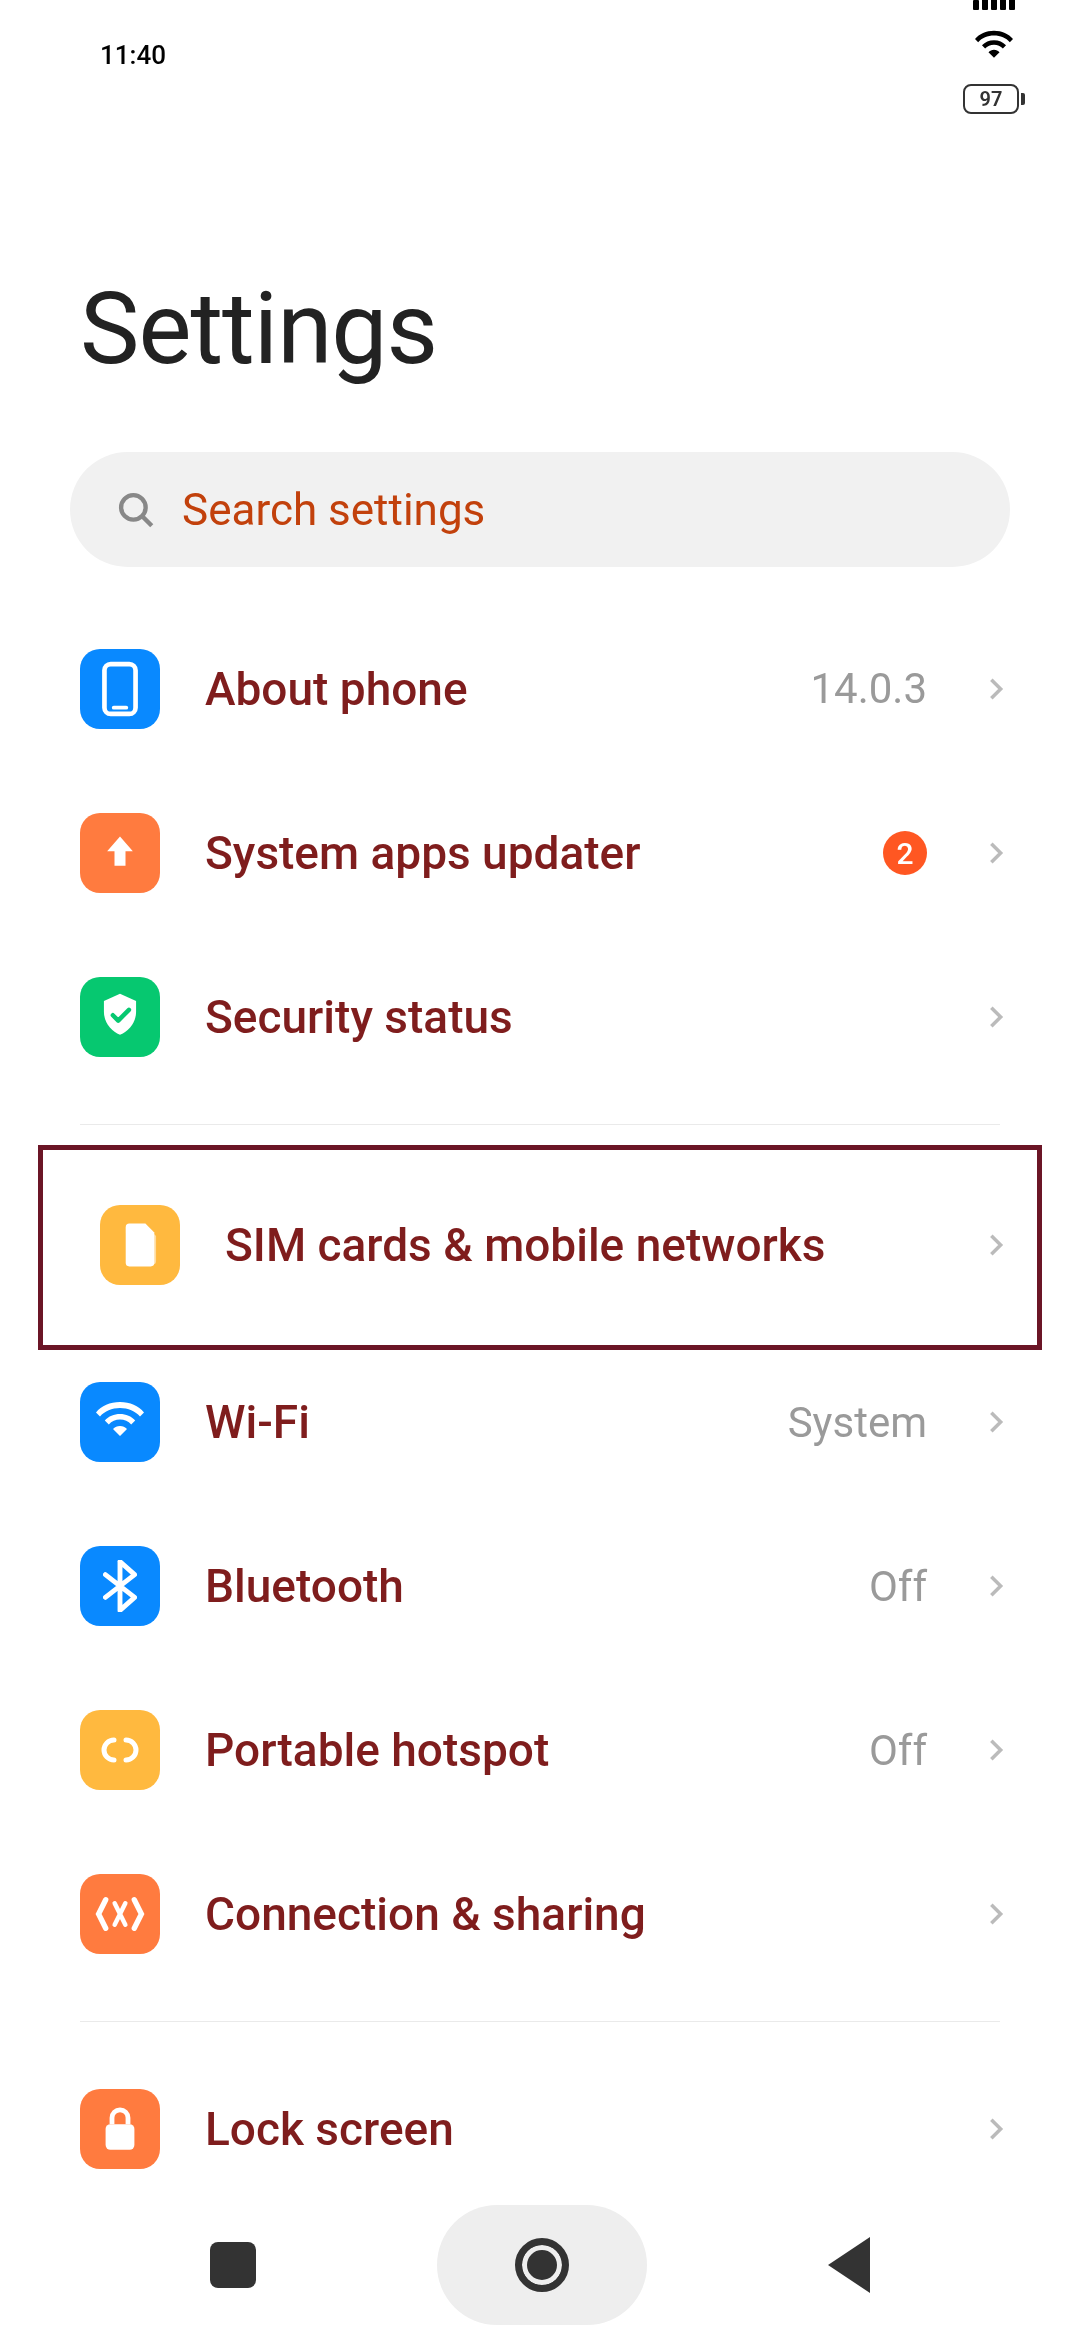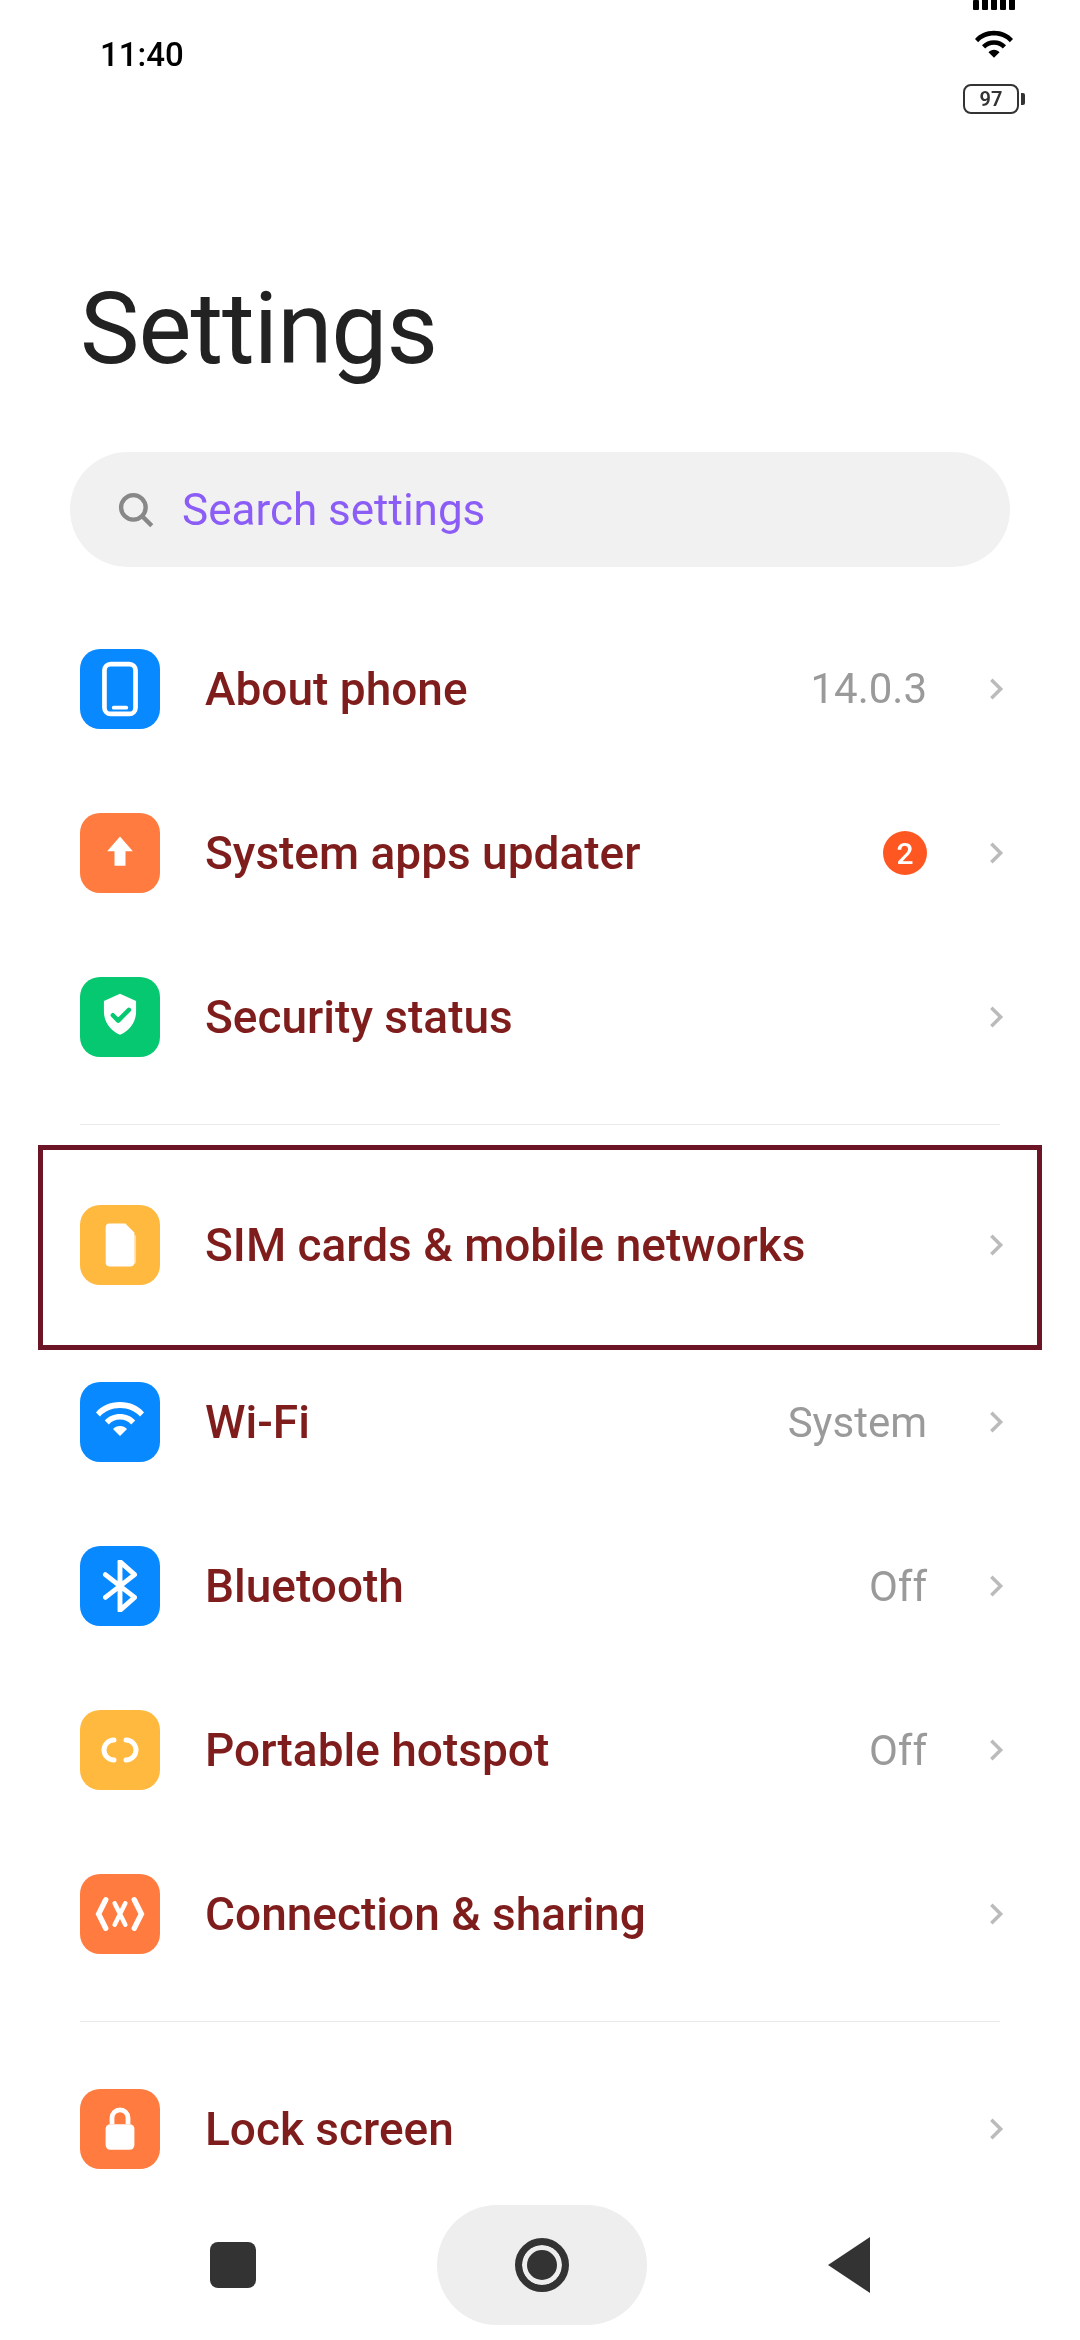--- a/index.html
+++ b/index.html
@@ -16,21 +16,21 @@
       overflow: hidden;
     }
     .status-bar {
       height: 90px;
       display: flex;
       justify-content: space-between;
       align-items: center;
       padding: 0 55px 0 100px;
     }
     .status-time {
-      font-size: 33px;
+      font-size: 26px;
       font-weight: 500;
       color: #000;
       margin-top: 19px;
     }
     .status-right {
       display: flex;
       align-items: center;
       gap: 16px;
       flex-direction: column;
     }
@@ -92,21 +92,21 @@
       padding: 0 45px;
       gap: 25px;
     }
     .search-icon {
       width: 42px;
       height: 42px;
       color: #888;
     }
     .search-placeholder {
       font-size: 44px;
-      color: #8b5cf6;
+      color: #c2410c;
     }
     .list {
       padding: 0;
     }
     .list-item {
       display: flex;
       align-items: center;
       padding: 42px 70px 42px 80px;
       gap: 45px;
       position: relative;
@@ -292,21 +292,21 @@
         </svg>
     </div>
     <span class="item-label">Security status</span>
     <svg class="chevron" viewBox="0 0 24 24" fill="none" stroke="currentColor" stroke-width="3">
         <polyline points="8 4 16 12 8 20"></polyline>
       </svg>
   </div>
 
   <div class="divider"></div>
 
-  <div class="list-item" style="padding-top:55px;padding-bottom:55px;">
+  <div class="list-item" style="padding-top:55px;padding-bottom:55px;margin-left:20px;">
     <div class="item-icon ic-yellow">
       <svg width="44" height="50" viewBox="0 0 24 28" fill="#fff">
           <path d="M6 2h9l5 5v17a2 2 0 0 1-2 2H6a2 2 0 0 1-2-2V4a2 2 0 0 1 2-2z"></path>
           <path d="M9 5h8l4 4v14a2 2 0 0 1-2 2H6" fill="rgba(255,255,255,0.5)"></path>
         </svg>
     </div>
     <span class="item-label">SIM cards &amp; mobile networks</span>
     <svg class="chevron" viewBox="0 0 24 24" fill="none" stroke="currentColor" stroke-width="3">
         <polyline points="8 4 16 12 8 20"></polyline>
       </svg>

